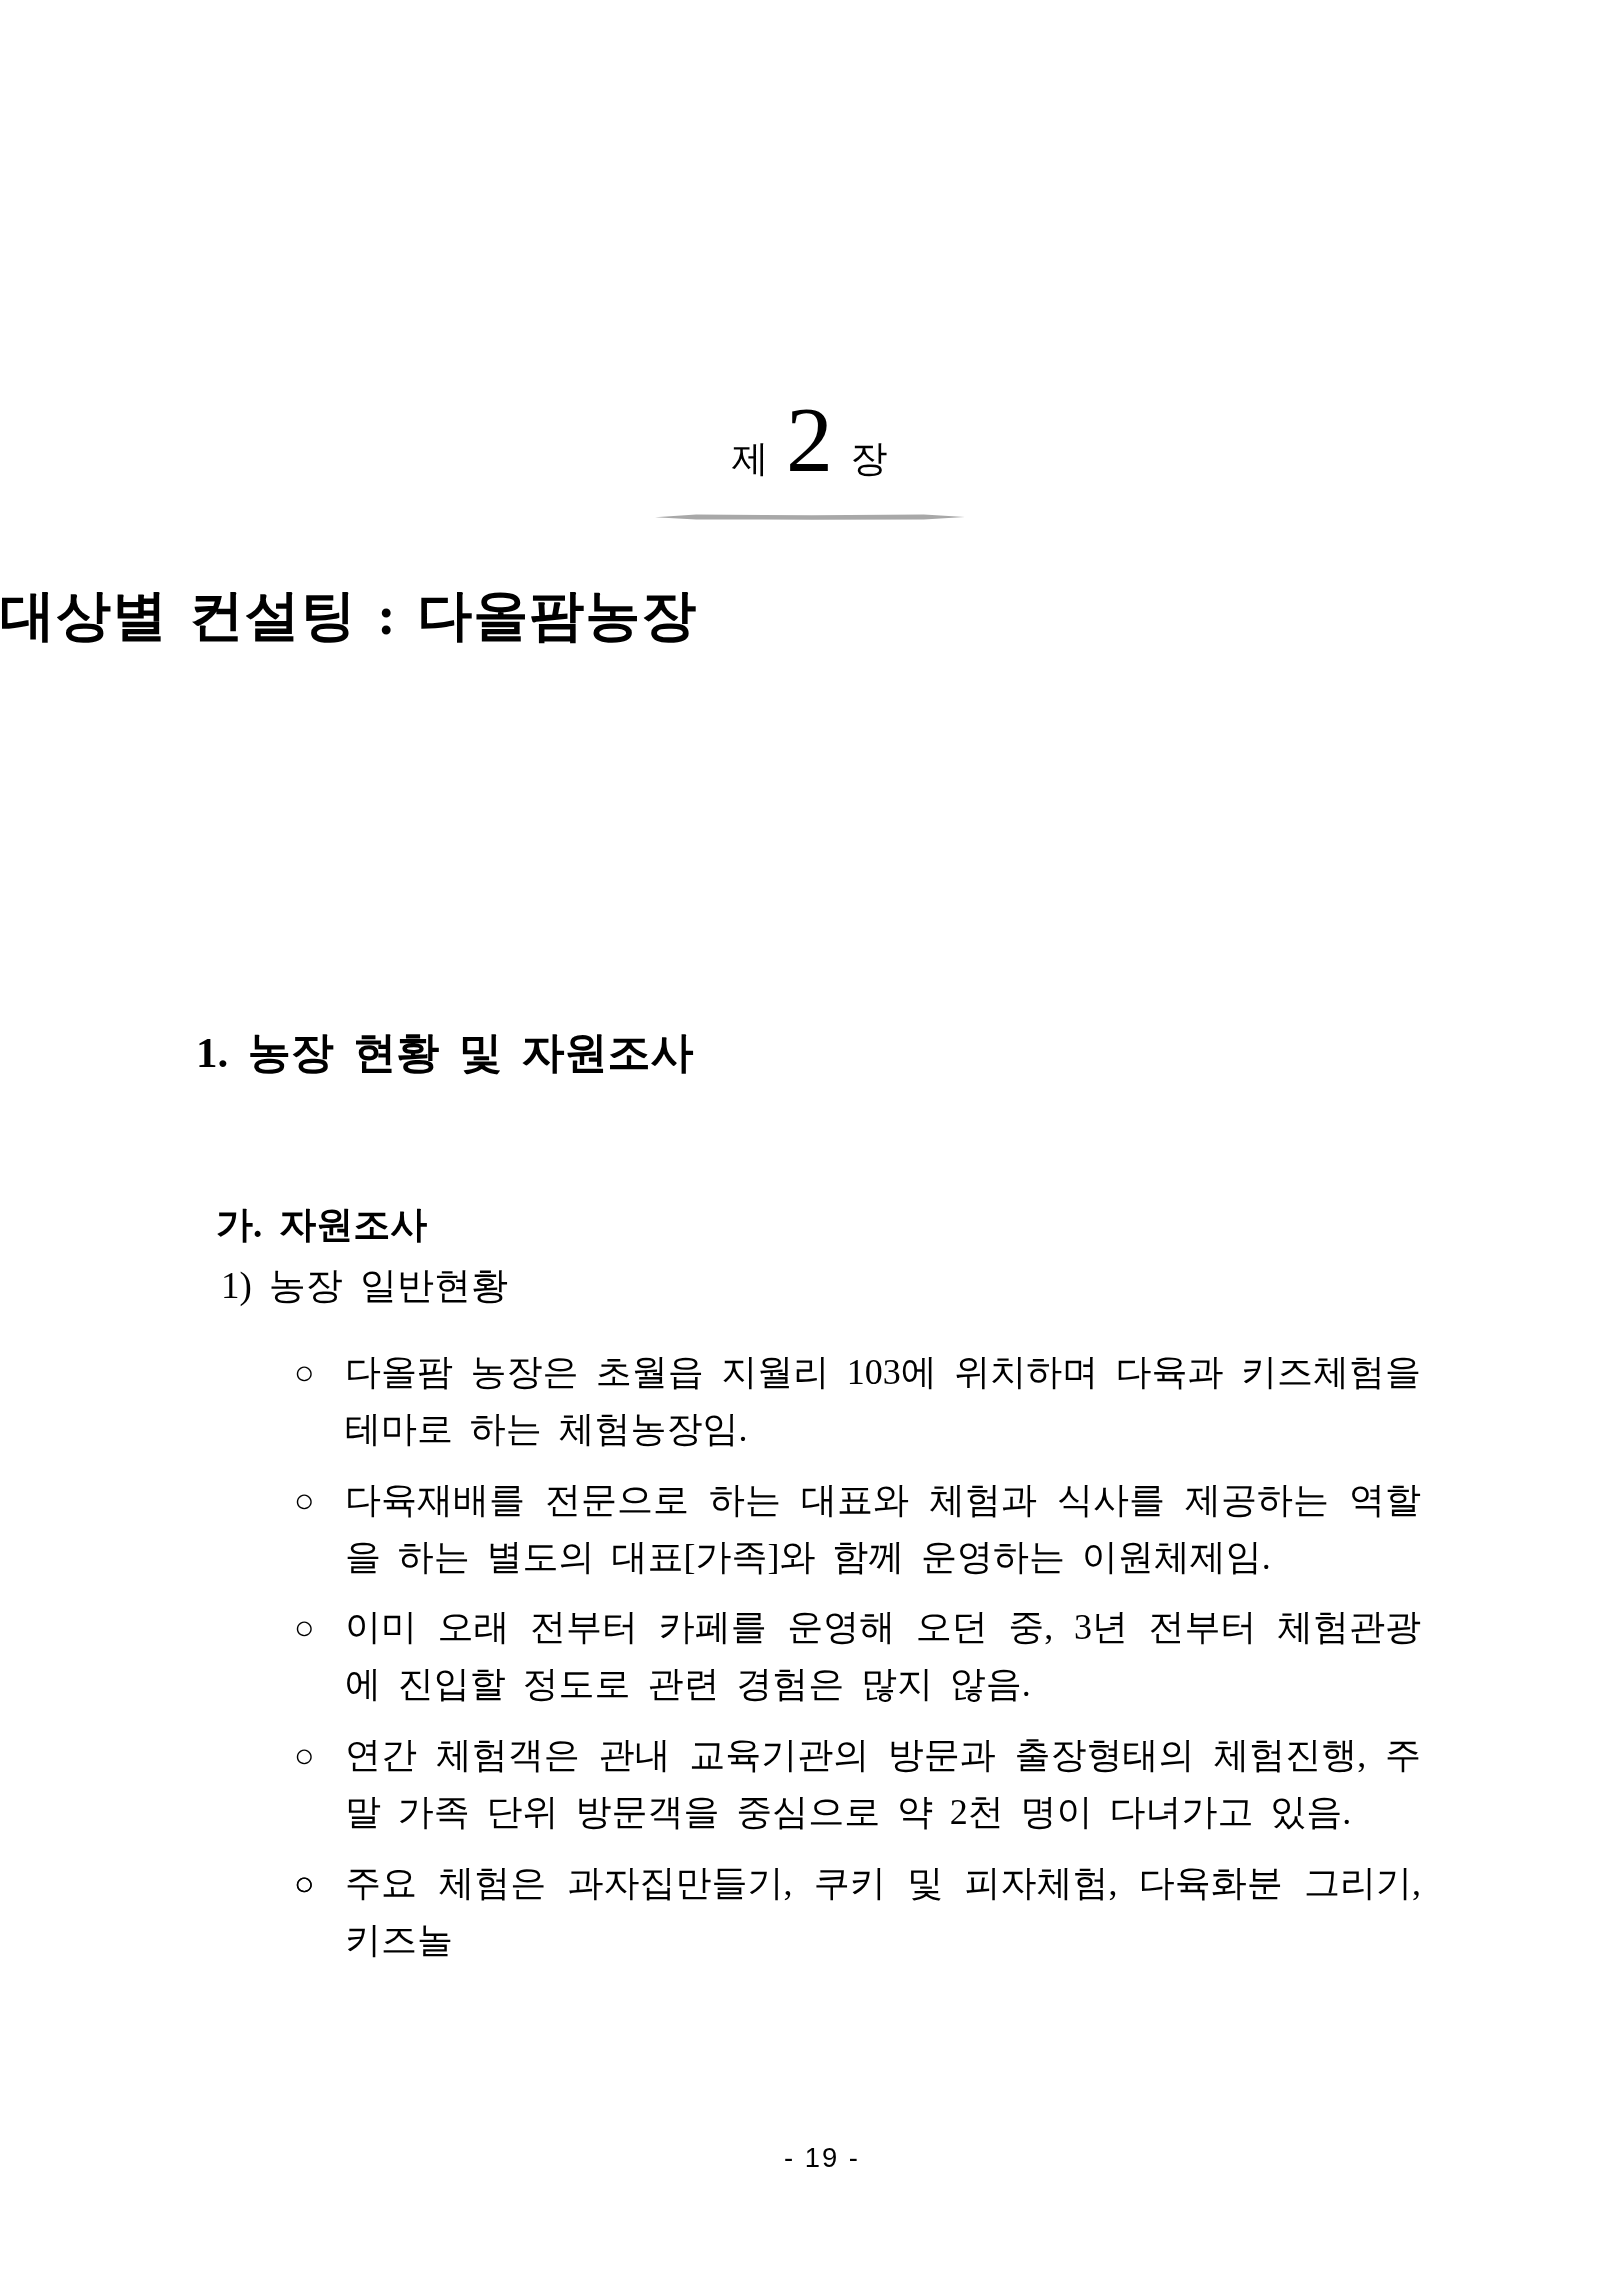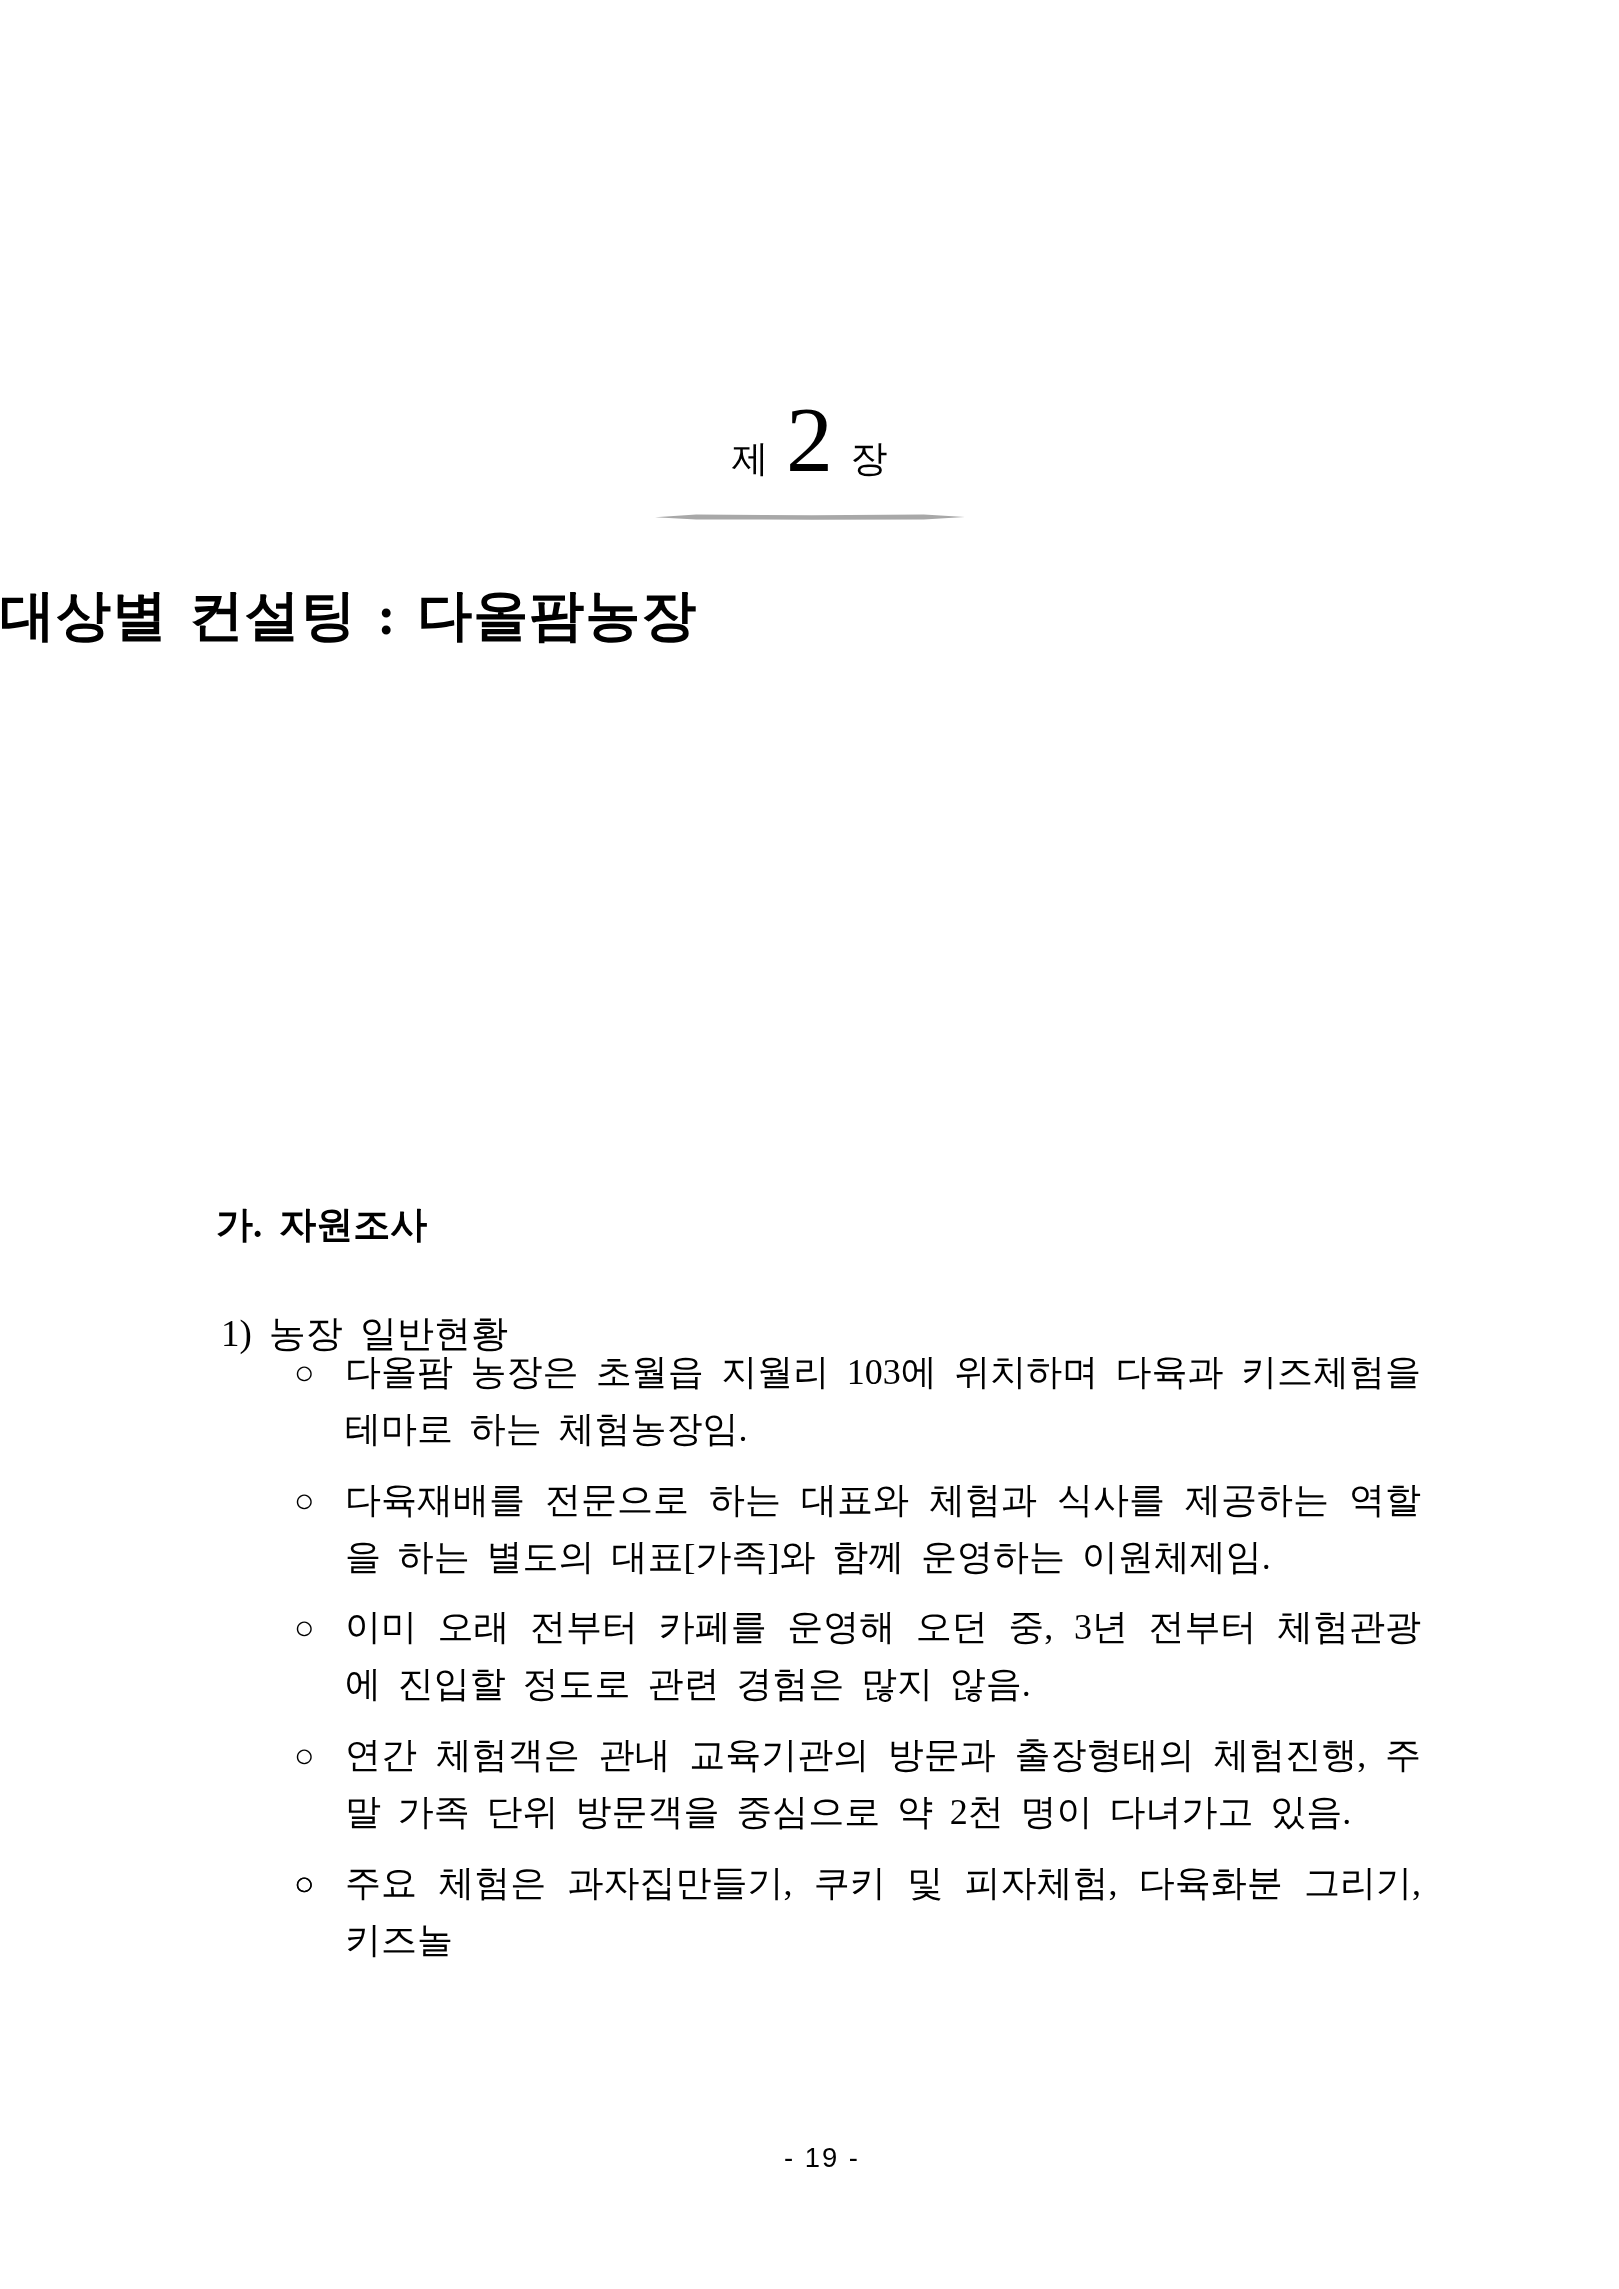--- a/index.html
+++ b/index.html
@@ -57,21 +57,20 @@
     line-height:1.3;
     word-spacing:7.8px;
   }
   .h3{
     position:absolute;
     left:221px; top:1262px;
     font-size:37px;
     font-weight:normal;
     line-height:1.3;
     word-spacing:7.8px;
-    margin-top:48px;
   }
   .bullet-list{
     position:absolute;
     left:294px; top:1344px;
     width:1127px;
   }
   .bullet-item{
     position:relative;
     padding-left:51px;
     font-size:36px;
@@ -107,20 +106,21 @@
     <span class="chapter-big">2</span>
     <span class="chapter-small">장</span>
   </div>
 
   <svg class="chapter-divider" viewBox="0 0 316 8" preserveAspectRatio="none">
     <polygon points="0,4.4 42,1.6 160,2.2 274,1.6 316,4.0 274,6.6 160,6.9 42,6.6" fill="#a8a8a8"></polygon>
   </svg>
 
   <div class="main-title">대상별 컨설팅 : 다올팜농장</div>
 
+  <div class="h1">1. 농장 현황 및 자원조사</div>
 
   <div class="h2">가. 자원조사</div>
 
   <div class="h3">1) 농장 일반현황</div>
 
   <div class="bullet-list">
     <div class="bullet-item">
       <span class="marker">○</span>
       <span>다올팜 농장은 초월읍 지월리 103에 위치하며 다육과 키즈체험을 테마로 하는 체험농장임.</span>
     </div>

